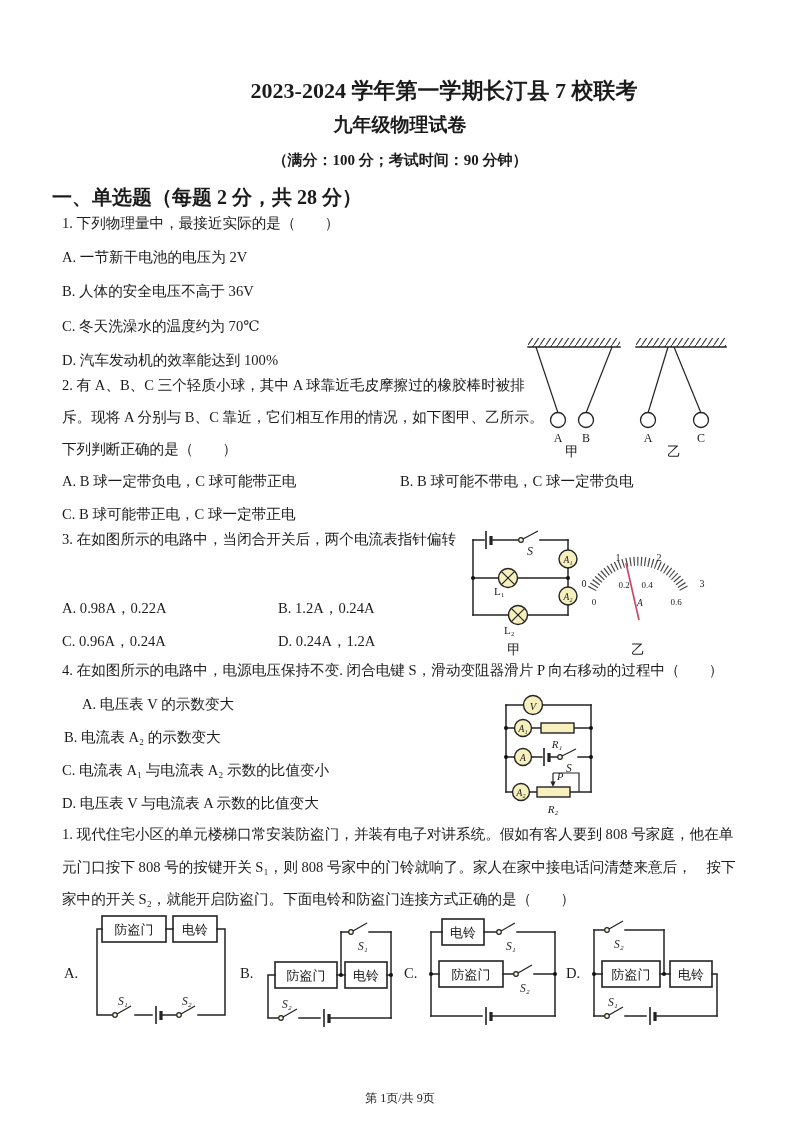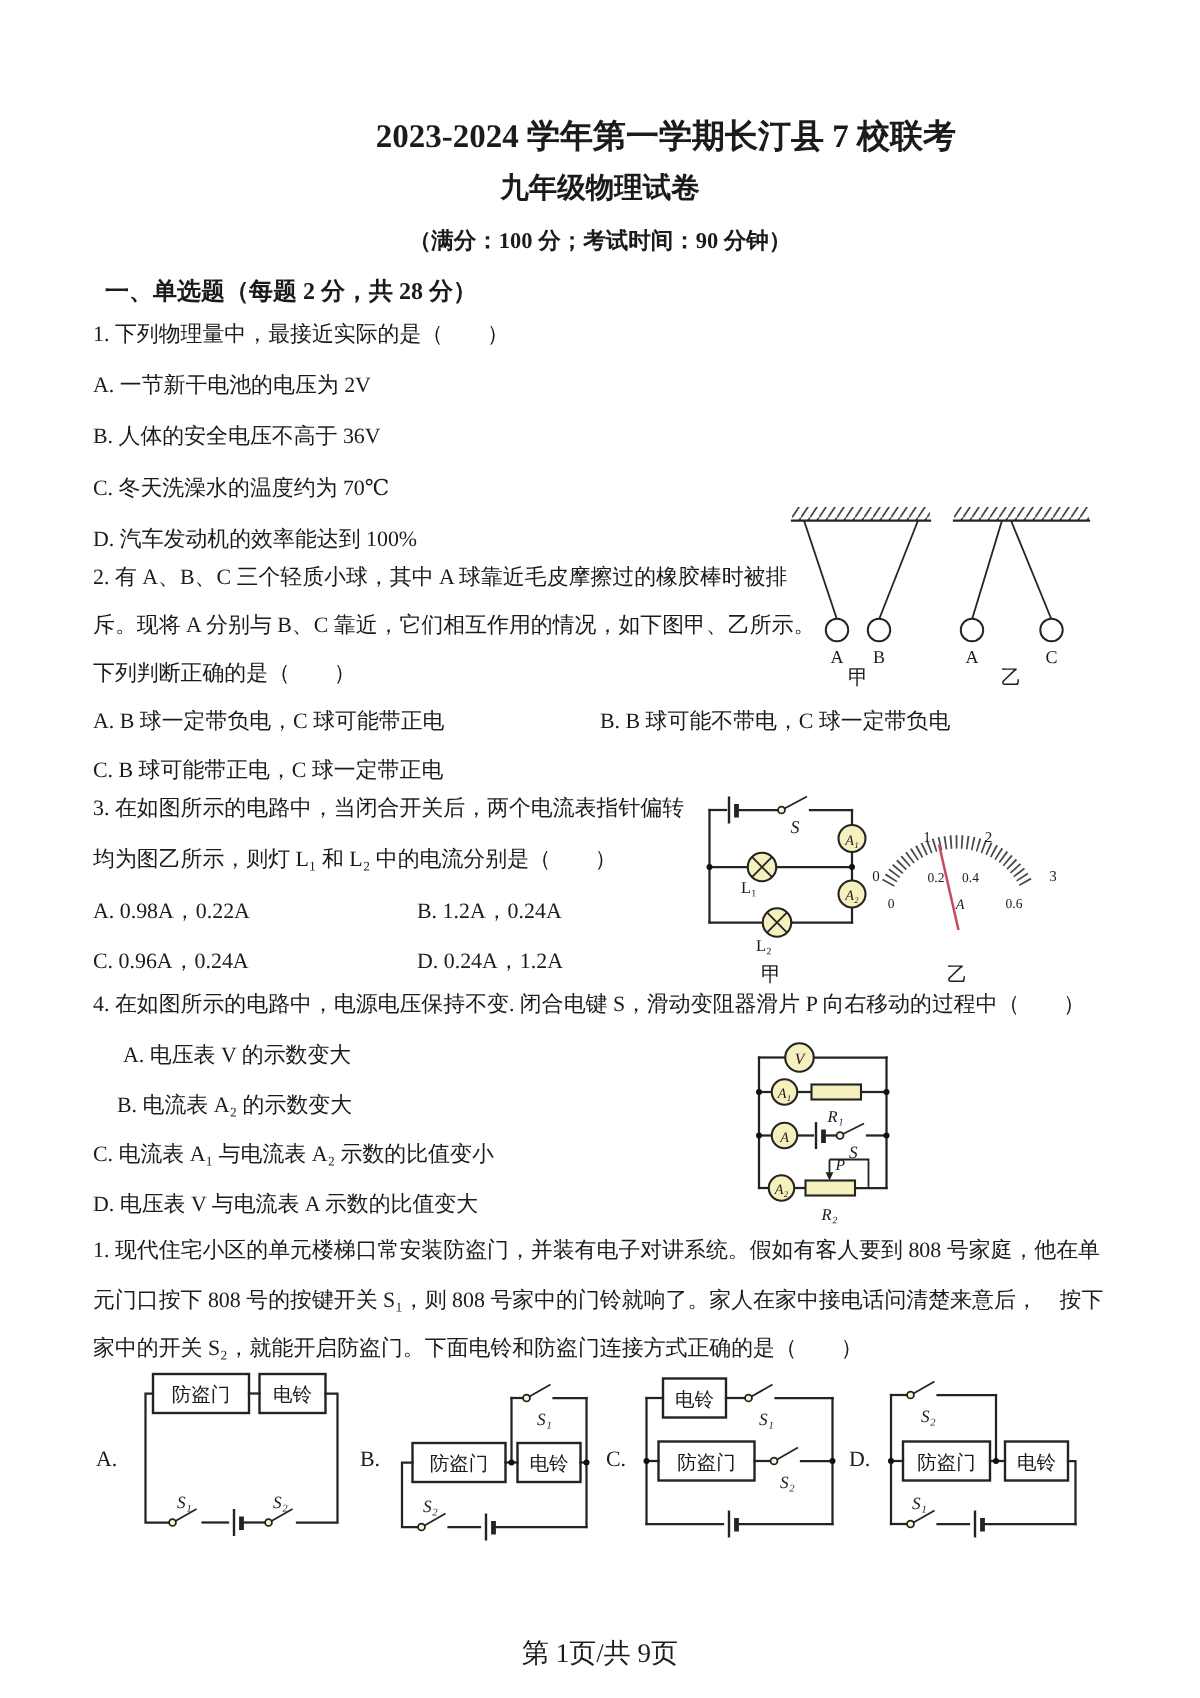--- a/index.html
+++ b/index.html
@@ -3,22 +3,22 @@
 <meta charset="utf-8">
 <style>
   html,body{margin:0;padding:0;background:#9c9c9c;}
   .page{position:relative;width:800px;height:1132px;margin:0 auto;background:#ffffff;
         font-family:"Liberation Serif","DejaVu Serif",serif;color:#1b1b1b;overflow:hidden;}
   .line{position:absolute;white-space:nowrap;font-size:14.6px;line-height:1.2;}
   .hdr{position:absolute;left:0;width:100%;text-align:center;font-weight:bold;white-space:nowrap;}
   .t1{top:76px;font-size:22px;margin-left:44px;}
   .t2{top:112px;font-size:19px;text-align:center;}
   .t3{top:151px;font-size:15px;}
-  .sec{position:absolute;left:70px;top:184px;font-size:16px;font-weight:bold;white-space:nowrap;}
-  .foot{position:absolute;left:0;top:1090px;width:100%;text-align:center;font-size:18px;}
+  .sec{position:absolute;left:52px;top:184px;font-size:20px;font-weight:bold;white-space:nowrap;}
+  .foot{position:absolute;left:0;top:1090px;width:100%;text-align:center;font-size:12px;}
   svg.fig{position:absolute;overflow:visible;}
   svg text{font-family:"Liberation Serif","DejaVu Serif",serif;fill:#1b1b1b;}
   .wire{stroke:#232323;stroke-width:1.5;fill:none;stroke-linecap:square;}
   .thin{stroke:#232323;stroke-width:1.2;fill:none;}
   .comp{fill:#f6efbe;stroke:#232323;stroke-width:1.4;}
   .box{fill:#ffffff;stroke:#232323;stroke-width:1.6;}
   .ball{fill:#ffffff;stroke:#232323;stroke-width:1.3;}
   .dot{fill:#111111;}
   .pivot{fill:#fdf6d2;stroke:#232323;stroke-width:1.2;}
   .plateL{stroke:#232323;stroke-width:1.6;}
@@ -76,21 +76,20 @@
       <line class="thin" x1="158" y1="11" x2="185" y2="77"></line>
       <circle class="ball" cx="132" cy="84" r="7.5"></circle>
       <circle class="ball" cx="185" cy="84" r="7.5"></circle>
       <text x="132" y="106" font-size="12" text-anchor="middle">A</text>
       <text x="185" y="106" font-size="12" text-anchor="middle">C</text>
       <text x="158" y="120" class="cap" text-anchor="middle">乙</text>
     </g>
   </svg>
 
   <div class="line" style="left:62px;top:531px;">3. 在如图所示的电路中，当闭合开关后，两个电流表指针偏转</div>
-  <div class="line" style="left:62px;top:565px;">均为图乙所示，则灯 L₁ 和 L₂ 中的电流分别是（　　）</div>
   <div class="line" style="left:62px;top:600px;">A. 0.98A，0.22A</div>
   <div class="line" style="left:278px;top:600px;">B. 1.2A，0.24A</div>
   <div class="line" style="left:62px;top:633px;">C. 0.96A，0.24A</div>
   <div class="line" style="left:278px;top:633px;">D. 0.24A，1.2A</div>
 
   <svg class="fig" style="left:456px;top:528px;" width="124" height="130" viewBox="0 0 124 130">
     <g>
       <line class="wire" x1="17" y1="12" x2="28" y2="12"></line>
       <line class="wire" x1="37" y1="12" x2="62" y2="12"></line>
       <line class="wire" x1="84" y1="12" x2="112" y2="12"></line>
@@ -147,21 +146,21 @@
     <text x="46" y="56" font-size="9" text-anchor="middle">0.2</text>
     <text x="69" y="56" font-size="9" text-anchor="middle">0.4</text>
     <text x="98" y="73" font-size="9" text-anchor="middle">0.6</text>
     <text x="62" y="74" font-size="9.5" class="lbl" text-anchor="middle">A</text>
     <line class="needle" x1="61" y1="88" x2="48" y2="31"></line>
     <text x="60" y="122" class="cap" text-anchor="middle">乙</text>
   </svg>
 
   <div class="line" style="left:62px;top:662px;">4. 在如图所示的电路中，电源电压保持不变. 闭合电键 S，滑动变阻器滑片 P 向右移动的过程中（　　）</div>
   <div class="line" style="left:62px;top:696px;margin-left:20px;">A. 电压表 V 的示数变大</div>
-  <div class="line" style="left:78px;top:729px;">B. 电流表 A₂ 的示数变大</div>
+  <div class="line" style="left:64px;top:729px;">B. 电流表 A₂ 的示数变大</div>
   <div class="line" style="left:62px;top:762px;">C. 电流表 A₁ 与电流表 A₂ 示数的比值变小</div>
   <div class="line" style="left:62px;top:795px;">D. 电压表 V 与电流表 A 示数的比值变大</div>
 
   <svg class="fig" style="left:494px;top:692px;" width="138" height="138" viewBox="0 0 138 138">
     <g>
       <line class="wire" x1="12" y1="13" x2="29" y2="13"></line>
       <line class="wire" x1="49" y1="13" x2="97" y2="13"></line>
       <line class="wire" x1="12" y1="13" x2="12" y2="100"></line>
       <line class="wire" x1="97" y1="13" x2="97" y2="100"></line>
       <line class="wire" x1="12" y1="36" x2="20" y2="36"></line>

